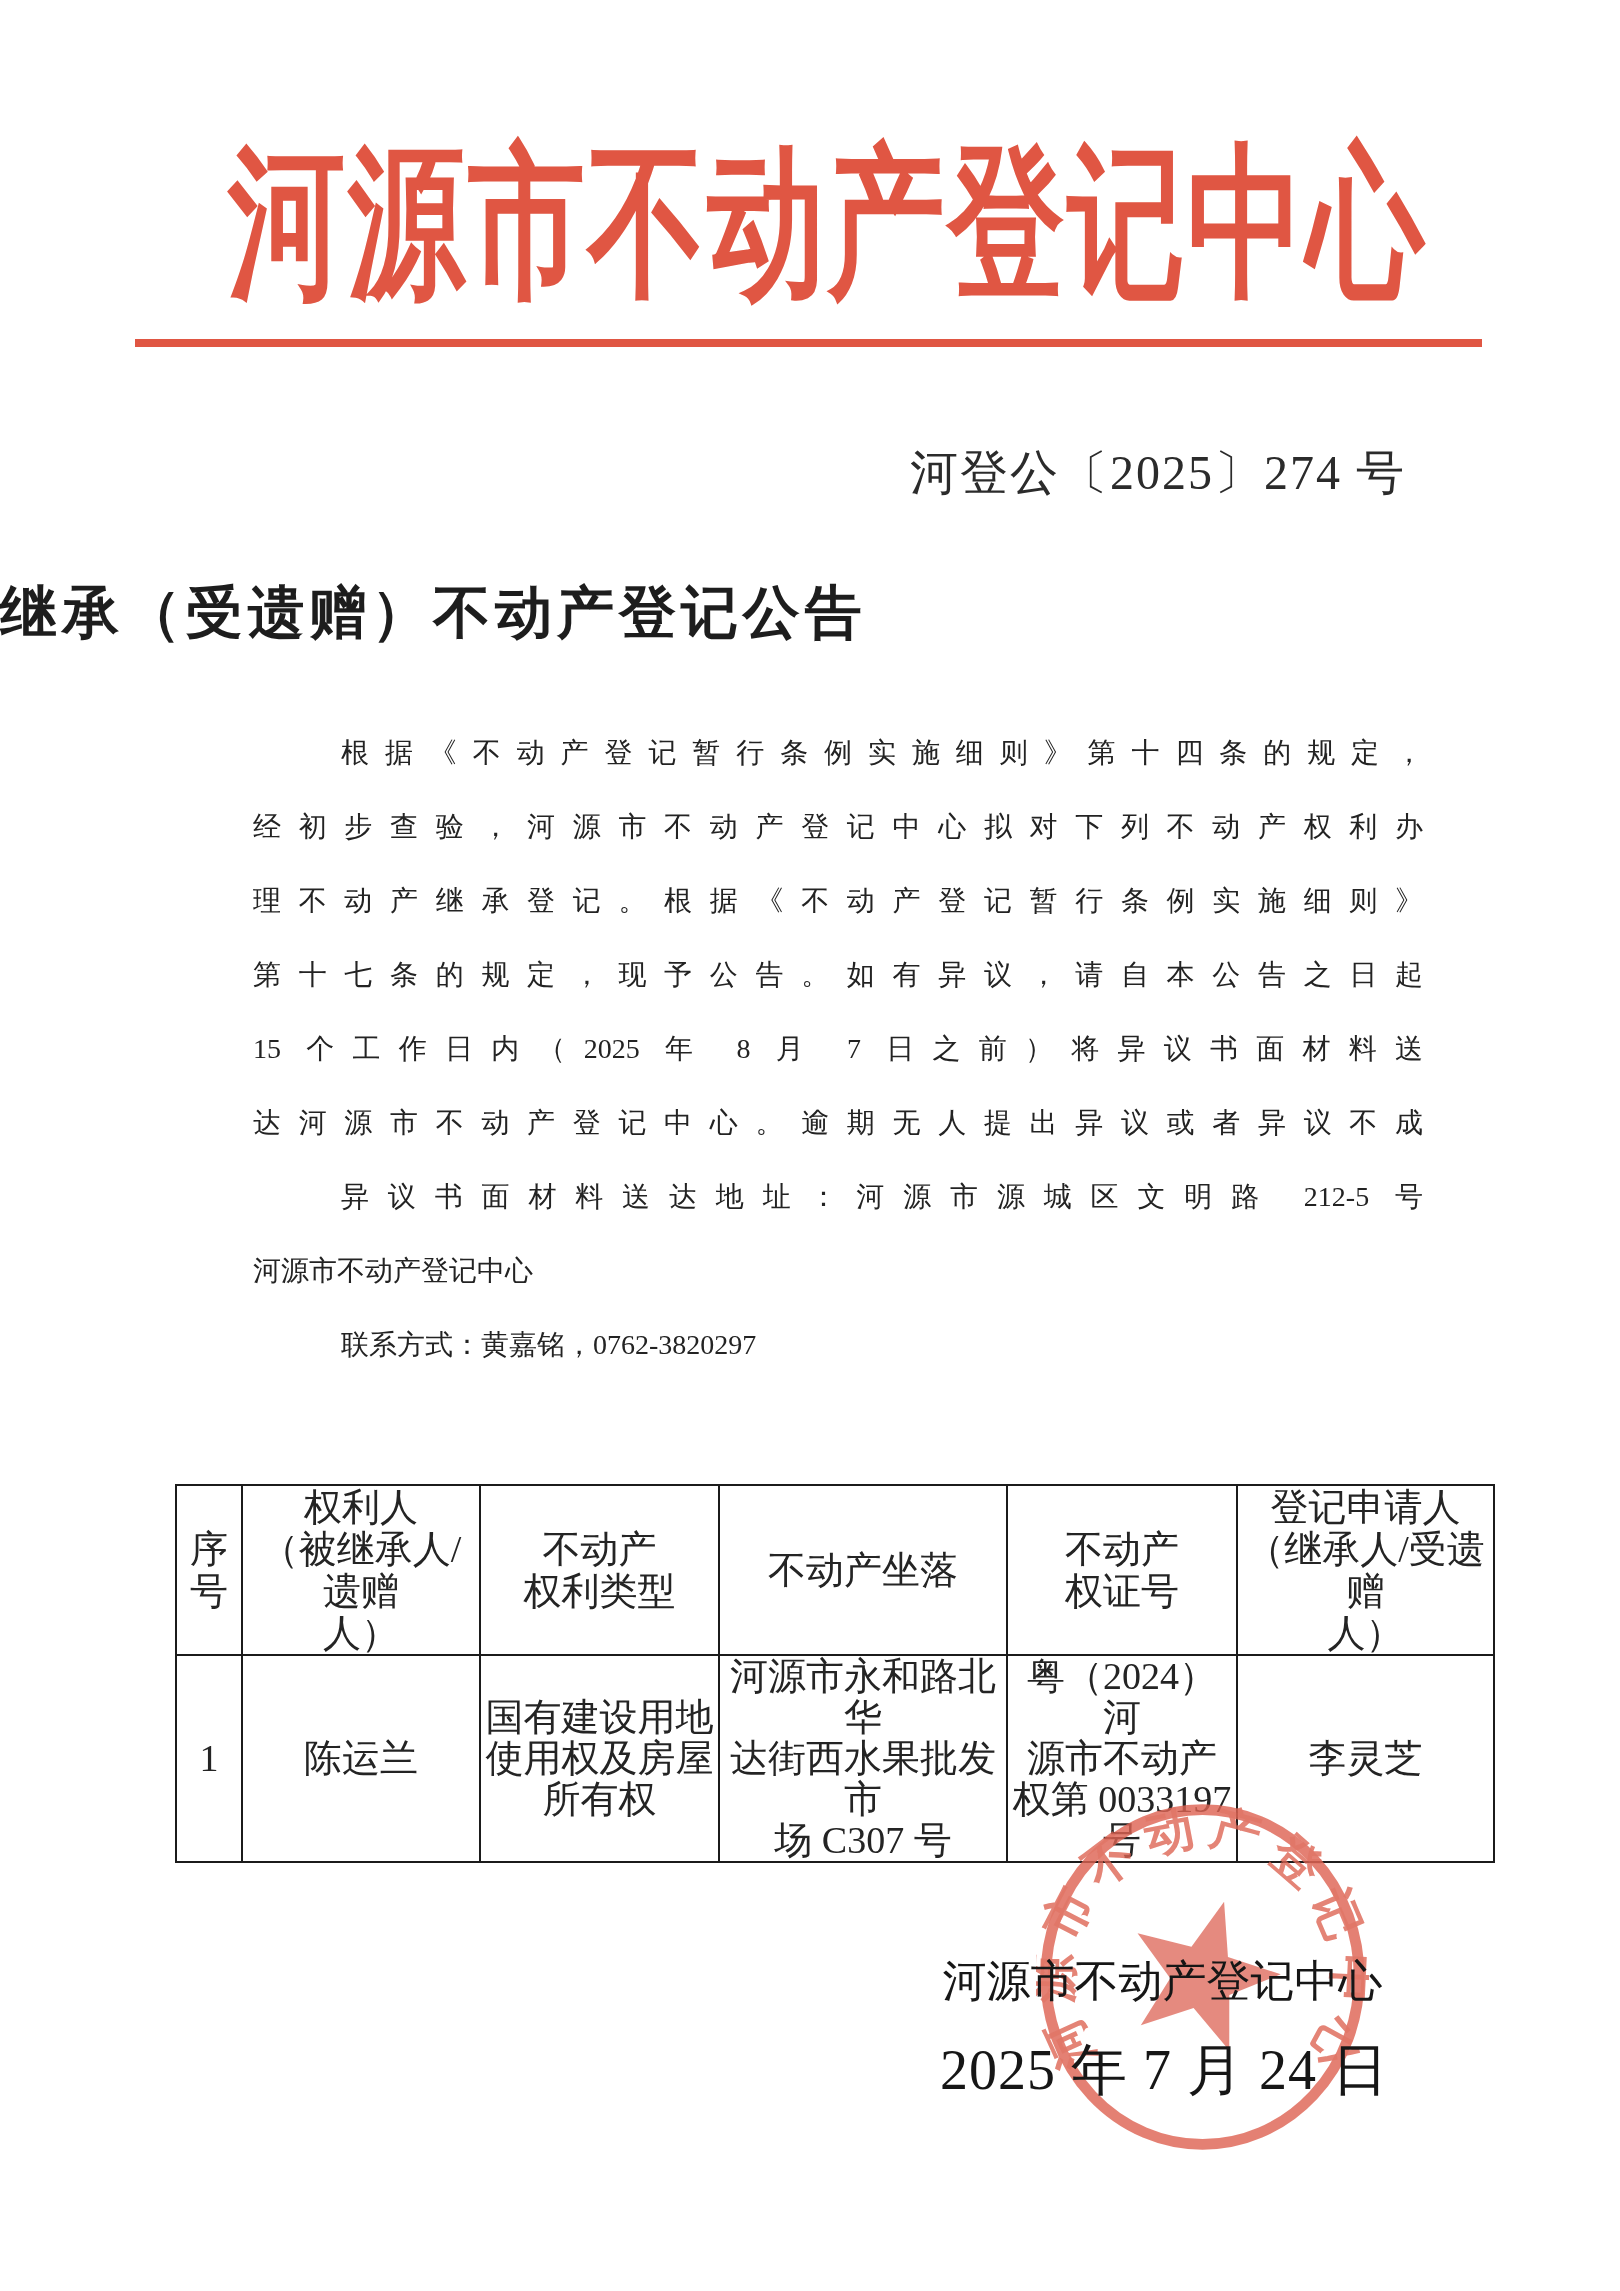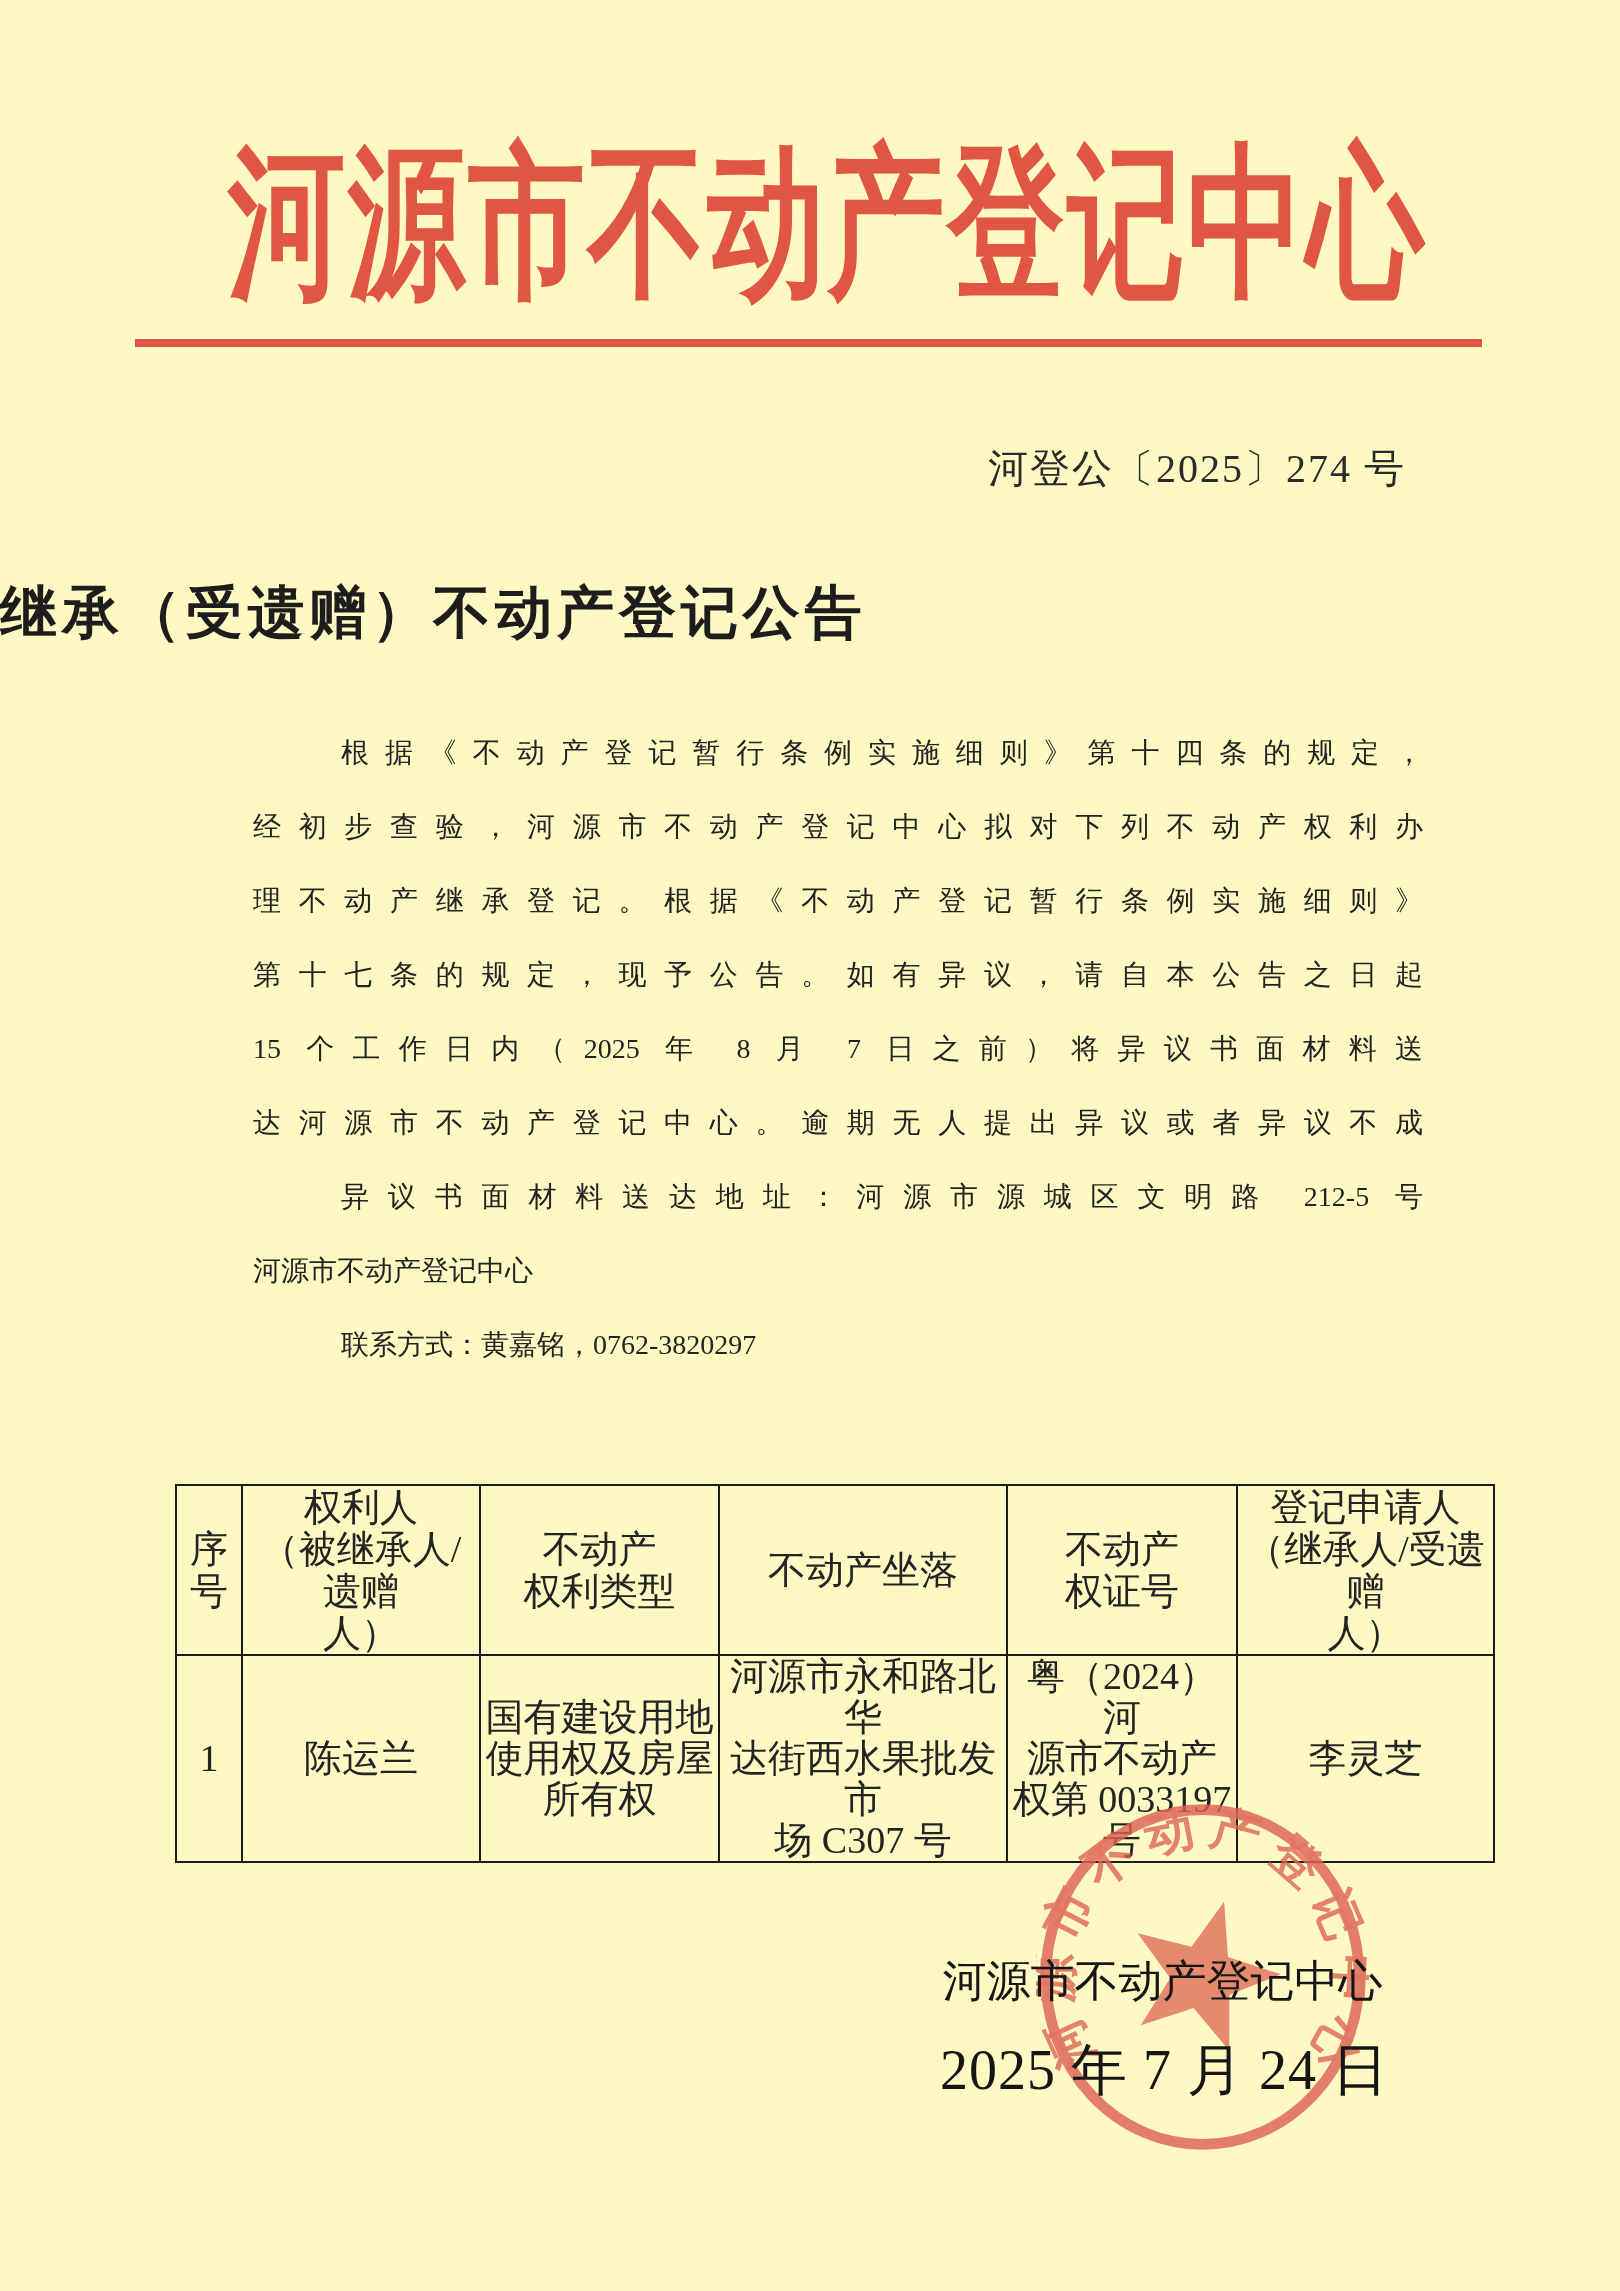--- a/index.html
+++ b/index.html
@@ -1,41 +1,41 @@
 <!DOCTYPE html>
 <html><head>
 <meta charset="utf-8">
 <style>
   html,body{margin:0;padding:0;background:#9a9a9a;}
   .page{
     position:relative;
     width:1620px;height:2292px;
     margin:0 auto;
-    background:#fef9c3;
+    background:#ffffff;
     font-family:"Liberation Serif","DejaVu Serif",serif;
     color:#262626;
     overflow:hidden;
   }
   
   .letterhead{
     position:absolute;top:125px;left:0;right:0;
     text-align:center;
     font-size:117px;font-weight:bold;
     letter-spacing:2.9px;line-height:1.2;
     transform:scaleY(1.42) translateX(17.6px);
     transform-origin:center top;
     white-space:nowrap;
   }
   .red-rule{
     position:absolute;top:339px;left:135px;width:1347px;height:7.8px;
   }
   
   .doc-number{
     position:absolute;top:441px;right:214px;
-    font-size:40px;letter-spacing:2px;color:#2b2b2b;
+    font-size:48px;letter-spacing:2px;color:#2b2b2b;
     white-space:nowrap;
   }
   
   .notice-title{
     position:absolute;top:555px;left:0;right:0;
     text-align:left;
     font-size:57px;font-weight:bold;letter-spacing:4.9px;
     color:#1d1d1d;white-space:nowrap;margin-top:20px;
   }
   

